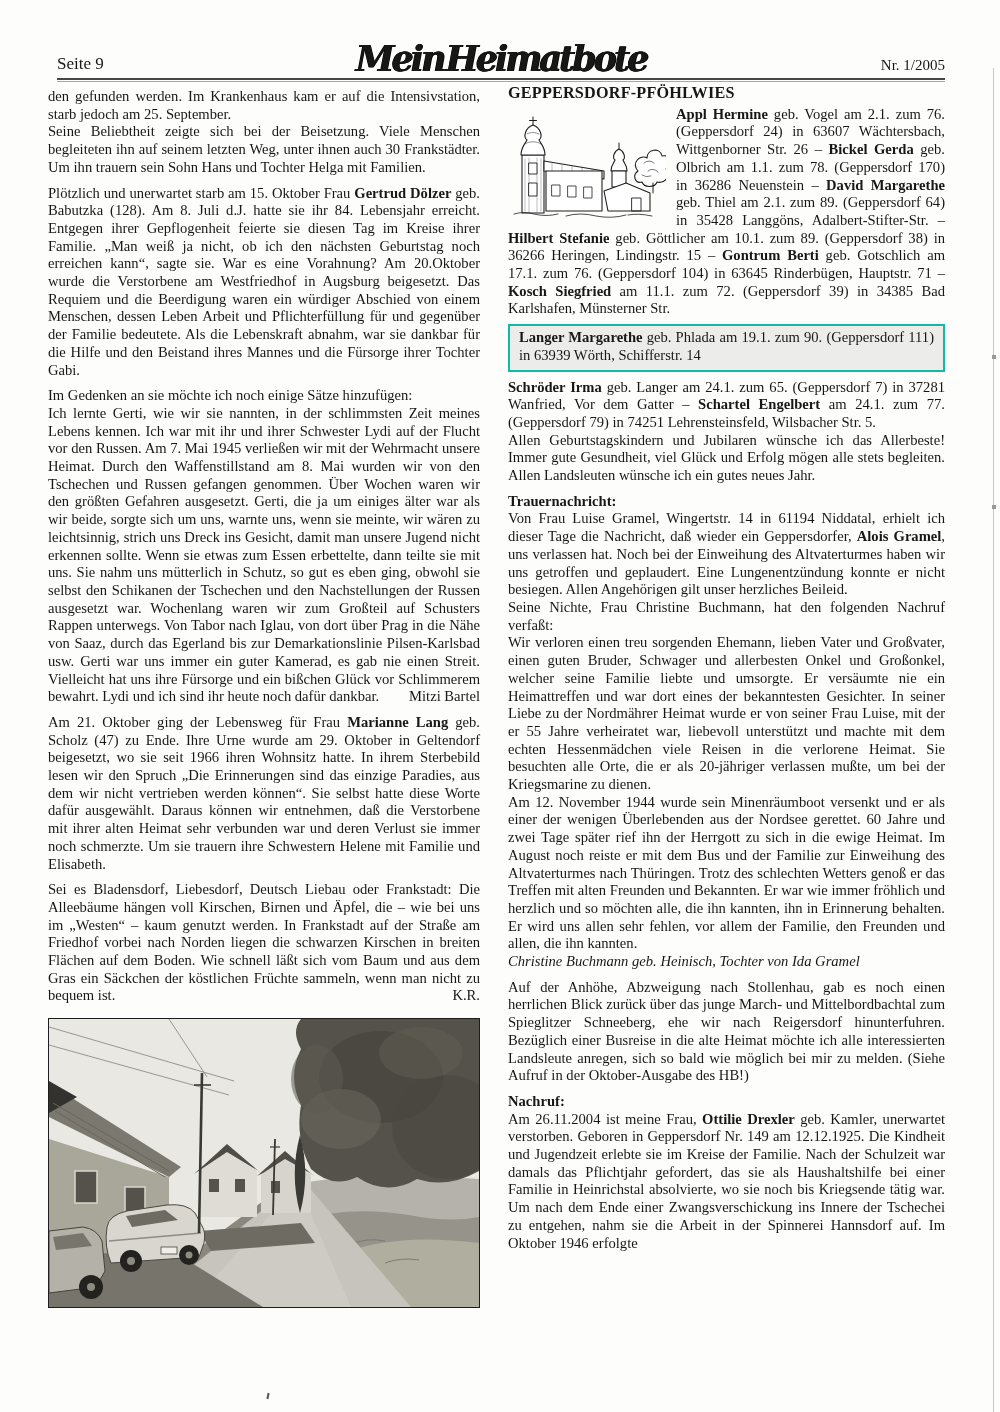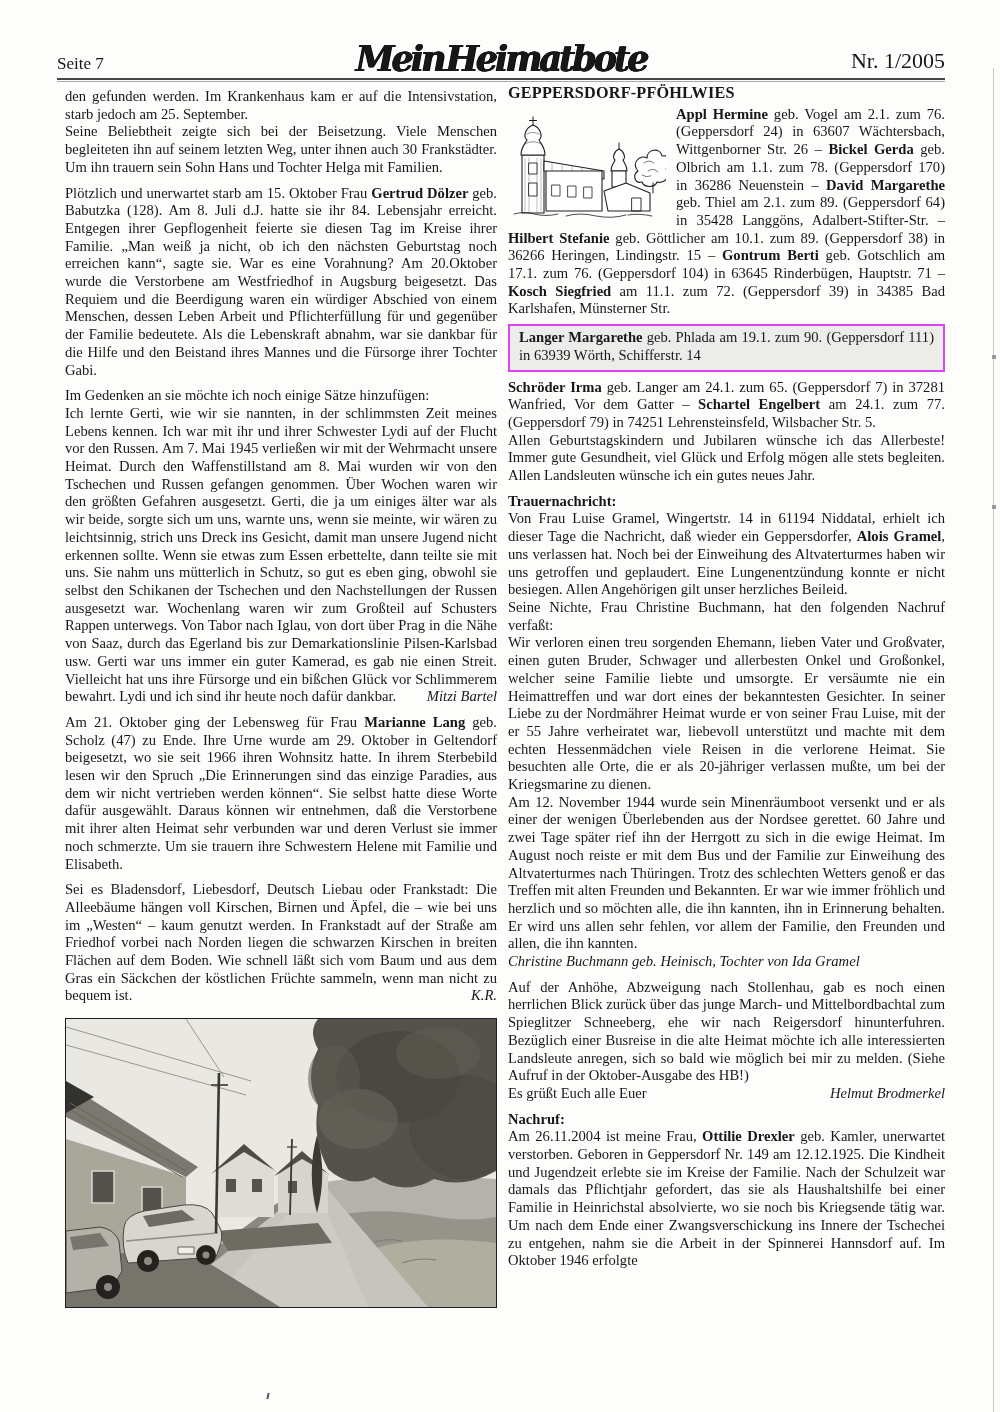--- a/index.html
+++ b/index.html
@@ -2,61 +2,61 @@
 <html><head>
 <meta charset="utf-8">
 <style>
   html,body{margin:0;padding:0;}
   body{width:1000px;height:1412px;background:#f4f4f2;font-family:"Liberation Serif","DejaVu Serif",serif;color:#171717;}
   .page{position:relative;width:1000px;height:1412px;background:#fdfdfb;overflow:hidden;}
 
   
   .header{position:absolute;left:57px;top:30px;width:888px;height:46px;}
   .page-label{position:absolute;left:0;bottom:2px;font-size:17px;}
-  .issue-label{position:absolute;right:0;bottom:2px;font-size:22px;}
+  .issue-label{position:absolute;right:0;bottom:2px;font-size:15px;}
   .masthead{position:absolute;left:0;right:0;bottom:0;text-align:center;
     font-family:"DejaVu Serif",serif;font-style:italic;font-weight:bold;
     font-size:35px;letter-spacing:-3px;word-spacing:-7px;line-height:1;
     text-shadow:0.7px 0 0 #000, -0.4px 0 0 #000;}
   .head-rule{position:absolute;left:57px;top:78px;width:888px;height:4px;
     background:linear-gradient(to bottom,#474747 0 2px,#fdfdfb 2px 3px,#a8a8a8 3px 4px);}
 
   
   .col{position:absolute;top:88px;font-size:14.6px;line-height:17.7px;text-align:justify;}
-  .col-left{left:65px;width:432px;}
+  .col-left{left:48px;width:432px;}
   .col-right{left:508px;width:437px;top:85px;}
   p{margin:0;}
   .gap{margin-top:8px;}
   .b{font-weight:bold;}
-  .sig{float:right;font-style:italic;padding-left:10px;}
+  .sig{float:right;padding-left:10px;}
   .attribution{text-align:left;font-style:italic;}
   .col-heading{text-align:left;font-weight:bold;font-size:16.2px;letter-spacing:.2px;margin:0 0 3px 0;}
   .subhead{font-weight:bold;margin-top:8px;}
 
-  .notice-box{border:2px solid #d946ef;background:#ececea;padding:3px 9px 5px 9px;margin:6px 0 7px 0;}
+  .notice-box{border:2px solid #14b8a6;background:#ececea;padding:3px 9px 5px 9px;margin:6px 0 7px 0;}
 
   .church-fig{float:left;width:158px;height:112px;margin:5px 10px 2px 0;}
   .church-fig svg{display:block;width:100%;height:100%;}
 
   .photo-fig{margin-top:13px;width:430px;height:288px;border:1px solid #1e1e1e;background:#e9e8e3;}
   .photo-fig svg{display:block;width:100%;height:100%;}
 
   
   .scan-edge{position:absolute;right:6px;top:68px;bottom:0;width:1px;background:rgba(110,110,110,.38);}
   .scan-speck-1{position:absolute;right:4px;top:355px;width:4px;height:4px;background:#9a9a9a;}
   .scan-speck-2{position:absolute;right:4px;top:505px;width:4px;height:4px;background:#9a9a9a;}
   .scan-mark-bottom{position:absolute;left:267px;top:1393px;width:2px;height:6px;background:#555;transform:rotate(12deg);}
 </style>
 </head>
 <body>
 
 <div class="page">
 
   <div class="header">
-    <span class="page-label">Seite 7</span>
+    <span class="page-label">Seite 9</span>
     <span class="masthead">Mein Heimatbote</span>
     <span class="issue-label">Nr. 1/2005</span>
   </div>
   <div class="head-rule"></div>
 
   <div class="col col-left">
     <p>den gefunden werden. Im Krankenhaus kam er auf die Intensivstation, starb jedoch am 25. September.</p>
     <p>Seine Beliebtheit zeigte sich bei der Beisetzung. Viele Menschen begleiteten ihn auf seinem letzten Weg, unter ihnen auch 30 Frankstädter. Um ihn trauern sein Sohn Hans und Tochter Helga mit Familien.</p>
     <p class="gap"><span>Plötzlich und unerwartet starb am 15. Oktober Frau </span><span class="b">Gertrud Dölzer</span><span> geb. Babutzka (128). Am 8. Juli d.J. hatte sie ihr 84. Lebensjahr erreicht. Entgegen ihrer Gepflogenheit feierte sie diesen Tag im Kreise ihrer Familie. „Man weiß ja nicht, ob ich den nächsten Geburtstag noch erreichen kann“, sagte sie. War es eine Vorahnung? Am 20.Oktober wurde die Verstorbene am Westfriedhof in Augsburg beigesetzt. Das Requiem und die Beerdigung waren ein würdiger Abschied von einem Menschen, dessen Leben Arbeit und Pflichterfüllung für und gegenüber der Familie bedeutete. Als die Lebenskraft abnahm, war sie dankbar für die Hilfe und den Beistand ihres Mannes und die Fürsorge ihrer Tochter Gabi.</span></p>
     <p class="gap">Im Gedenken an sie möchte ich noch einige Sätze hinzufügen:</p>
@@ -176,21 +176,20 @@
     <p>Allen Geburtstagskindern und Jubilaren wünsche ich das Allerbeste! Immer gute Gesundheit, viel Glück und Erfolg mögen alle stets begleiten. Allen Landsleuten wünsche ich ein gutes neues Jahr.</p>
 
     <p class="subhead">Trauernachricht:</p>
     <p><span>Von Frau Luise Gramel, Wingertstr. 14 in 61194 Niddatal, erhielt ich dieser Tage die Nachricht, daß wieder ein Geppersdorfer, </span><span class="b">Alois Gramel</span><span>, uns verlassen hat. Noch bei der Einweihung des Altvaterturmes haben wir uns getroffen und geplaudert. Eine Lungenentzündung konnte er nicht besiegen. Allen Angehörigen gilt unser herzliches Beileid.</span></p>
     <p>Seine Nichte, Frau Christine Buchmann, hat den folgenden Nachruf verfaßt:</p>
     <p>Wir verloren einen treu sorgenden Ehemann, lieben Vater und Großvater, einen guten Bruder, Schwager und allerbesten Onkel und Großonkel, welcher seine Familie liebte und umsorgte. Er versäumte nie ein Heimattreffen und war dort eines der bekanntesten Gesichter. In seiner Liebe zu der Nordmährer Heimat wurde er von seiner Frau Luise, mit der er 55 Jahre verheiratet war, liebevoll unterstützt und machte mit dem echten Hessenmädchen viele Reisen in die verlorene Heimat. Sie besuchten alle Orte, die er als 20-jähriger verlassen mußte, um bei der Kriegsmarine zu dienen.</p>
     <p>Am 12. November 1944 wurde sein Minenräumboot versenkt und er als einer der wenigen Überlebenden aus der Nordsee gerettet. 60 Jahre und zwei Tage später rief ihn der Herrgott zu sich in die ewige Heimat. Im August noch reiste er mit dem Bus und der Familie zur Einweihung des Altvaterturmes nach Thüringen. Trotz des schlechten Wetters genoß er das Treffen mit alten Freunden und Bekannten. Er war wie immer fröhlich und herzlich und so möchten alle, die ihn kannten, ihn in Erinnerung behalten. Er wird uns allen sehr fehlen, vor allem der Familie, den Freunden und allen, die ihn kannten.</p>
     <p class="attribution">Christine Buchmann geb. Heinisch, Tochter von Ida Gramel</p>
 
     <p class="gap">Auf der Anhöhe, Abzweigung nach Stollenhau, gab es noch einen herrlichen Blick zurück über das junge March- und Mittelbordbachtal zum Spieglitzer Schneeberg, ehe wir nach Reigersdorf hinunterfuhren. Bezüglich einer Busreise in die alte Heimat möchte ich alle interessierten Landsleute anregen, sich so bald wie möglich bei mir zu melden. (Siehe Aufruf in der Oktober-Ausgabe des HB!)</p>
-    <p><span>Es grüßt Euch alle Euer</span><span class="sig">Helmut Brodmerkel</span></p>
 
     <p class="subhead">Nachruf:</p>
     <p><span>Am 26.11.2004 ist meine Frau, </span><span class="b">Ottilie Drexler</span><span> geb. Kamler, unerwartet verstorben. Geboren in Geppersdorf Nr. 149 am 12.12.1925. Die Kindheit und Jugendzeit erlebte sie im Kreise der Familie. Nach der Schulzeit war damals das Pflichtjahr gefordert, das sie als Haushaltshilfe bei einer Familie in Heinrichstal absolvierte, wo sie noch bis Kriegsende tätig war. Um nach dem Ende einer Zwangsverschickung ins Innere der Tschechei zu entgehen, nahm sie die Arbeit in der Spinnerei Hannsdorf auf. Im Oktober 1946 erfolgte</span></p>
   </div>
 
   <div class="scan-edge"></div>
   <div class="scan-speck-1"></div>
   <div class="scan-speck-2"></div>
   <div class="scan-mark-bottom"></div>
 </div>

